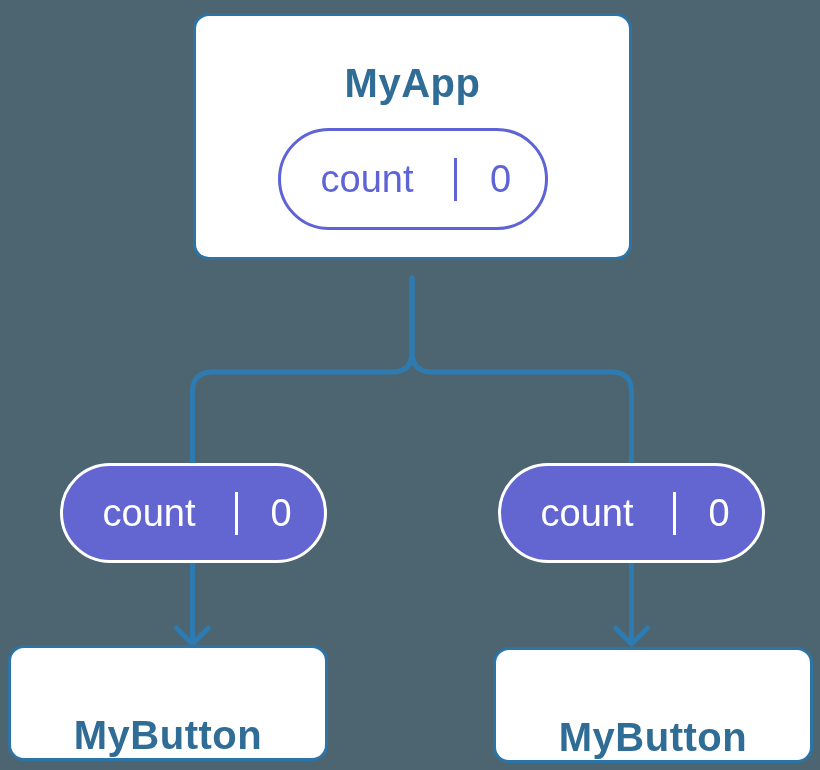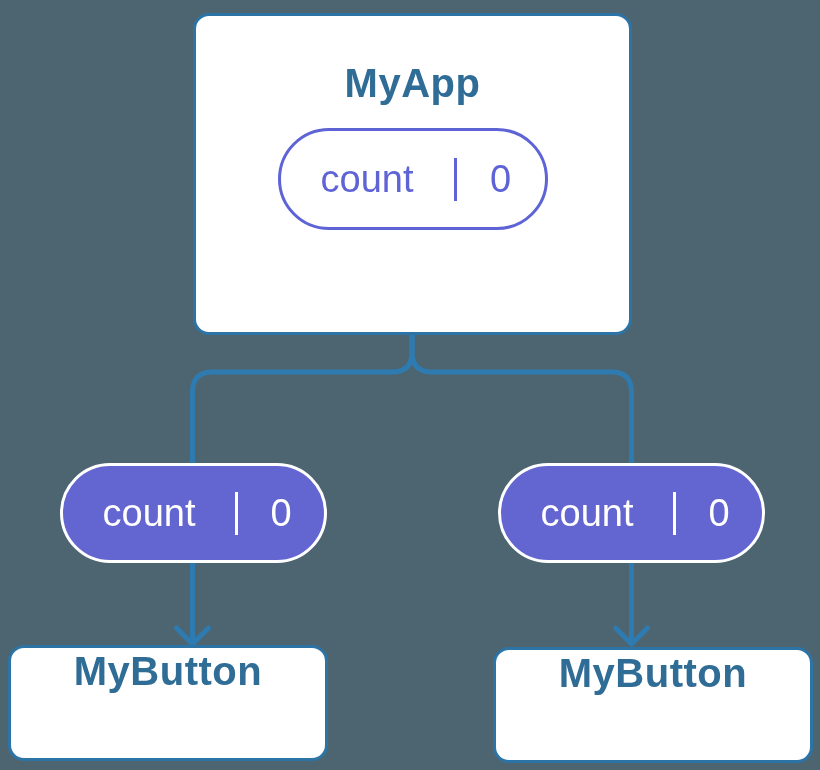--- a/index.html
+++ b/index.html
@@ -46,21 +46,21 @@
   .card-title {
     font-size: 40px;
     font-weight: 600;
     letter-spacing: 0.5px;
     color: var(--title-blue);
     line-height: 46px;
     white-space: nowrap;
   }
   .card-app {
     left: 193px; top: 13px;
-    width: 439px; height: 322px;
+    width: 439px; height: 247px;
     display: flex;
     flex-direction: column;
     align-items: center;
   }
   .card-app .card-title { margin-top: 44px; }
   .pill {
     display: flex;
     align-items: center;
     font-size: 38px;
     font-weight: 400;
@@ -87,21 +87,21 @@
     border: 3px solid var(--card-white);
     border-radius: 50px;
     color: var(--card-white);
   }
   .pill-filled .pill-name { width: 172px; }
   .pill-filled .pill-value { flex: 1; border-left: 3px solid var(--card-white); }
   .pill-left  { left: 60px;  top: 463px; }
   .pill-right { left: 498px; top: 463px; }
   .card-btn {
     display: flex;
-    align-items: flex-start;
+    align-items: flex-end;
     justify-content: center;
   }
   .card-btn-left  { left: 8px;   top: 645px; width: 320px; height: 116px; }
   .card-btn-right { left: 493px; top: 647px; width: 320px; height: 116px; }
 </style>
 </head>
 <body>
 
 <div class="stage">
 

